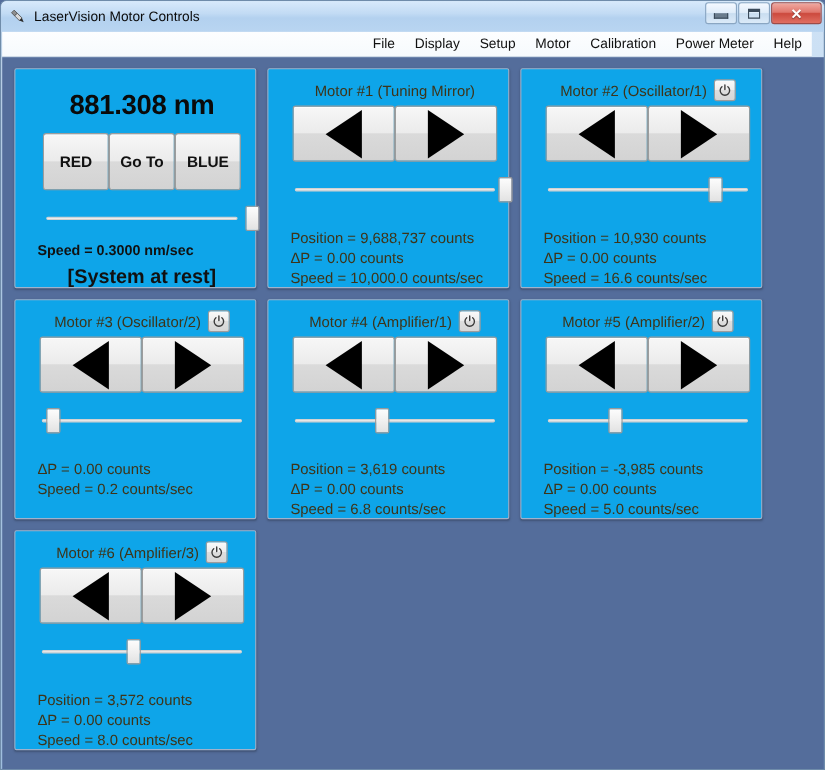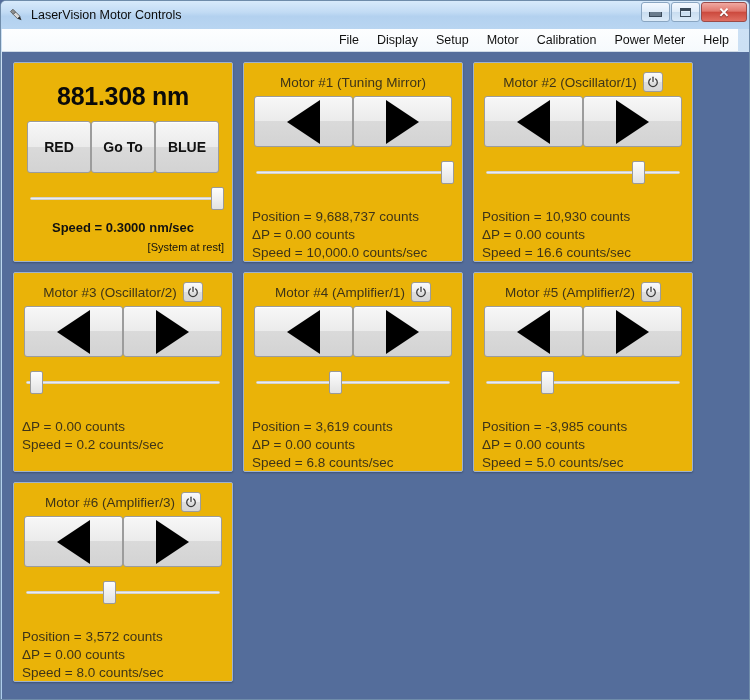--- a/index.html
+++ b/index.html
@@ -131,24 +131,24 @@
     display: flex;
     flex-wrap: wrap;
     gap: 10px 10px;
     width: 735px;
   }
 
   
   .panel {
     width: 220px;
     box-sizing: border-box;
-    background: #eab308;
+    background: #0ea5e9;
     border: 1px solid #9fb2cc;
     border-radius: 2px;
-    padding: 8px 8px 10px 8px;
+    padding: 8px 8px 10px 20px;
     box-shadow: 0 1px 2px rgba(0,0,0,.25);
   }
   .panel.laser { height: 200px; }
   .panel.motor { height: 200px; }
 
   
   .wavelength {
     text-align: center;
     font-size: 25px;
     font-weight: bold;
@@ -177,30 +177,30 @@
     height: 52px;
     font-size: 14px;
     font-weight: bold;
     color: #111;
   }
   .laser-slider-wrap {
     padding: 0 8px;
     margin-top: 14px;
   }
   .speed-line {
-    text-align: center;
+    text-align: left;
     font-size: 13px;
     font-weight: bold;
     color: #111;
     margin-top: 11px;
   }
   .status-line {
-    text-align: right;
-    font-size: 11px;
-    font-weight: normal;
+    text-align: center;
+    font-size: 18px;
+    font-weight: bold;
     color: #111;
     margin-top: 6px;
   }
 
   
   .motor-head {
     display: flex;
     align-items: center;
     justify-content: center;
     gap: 6px;

